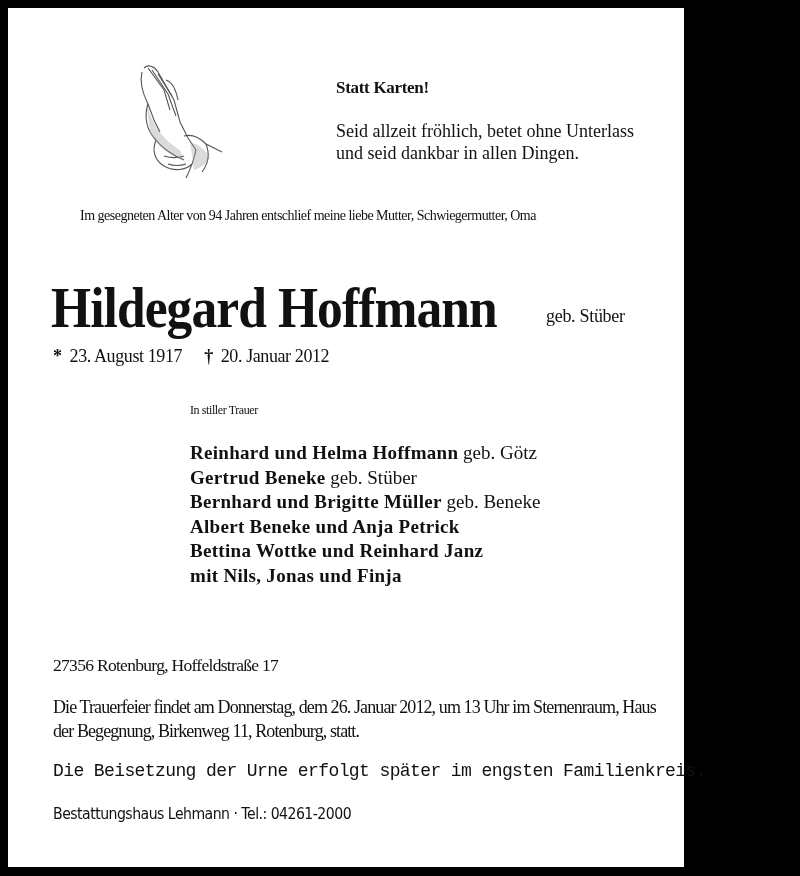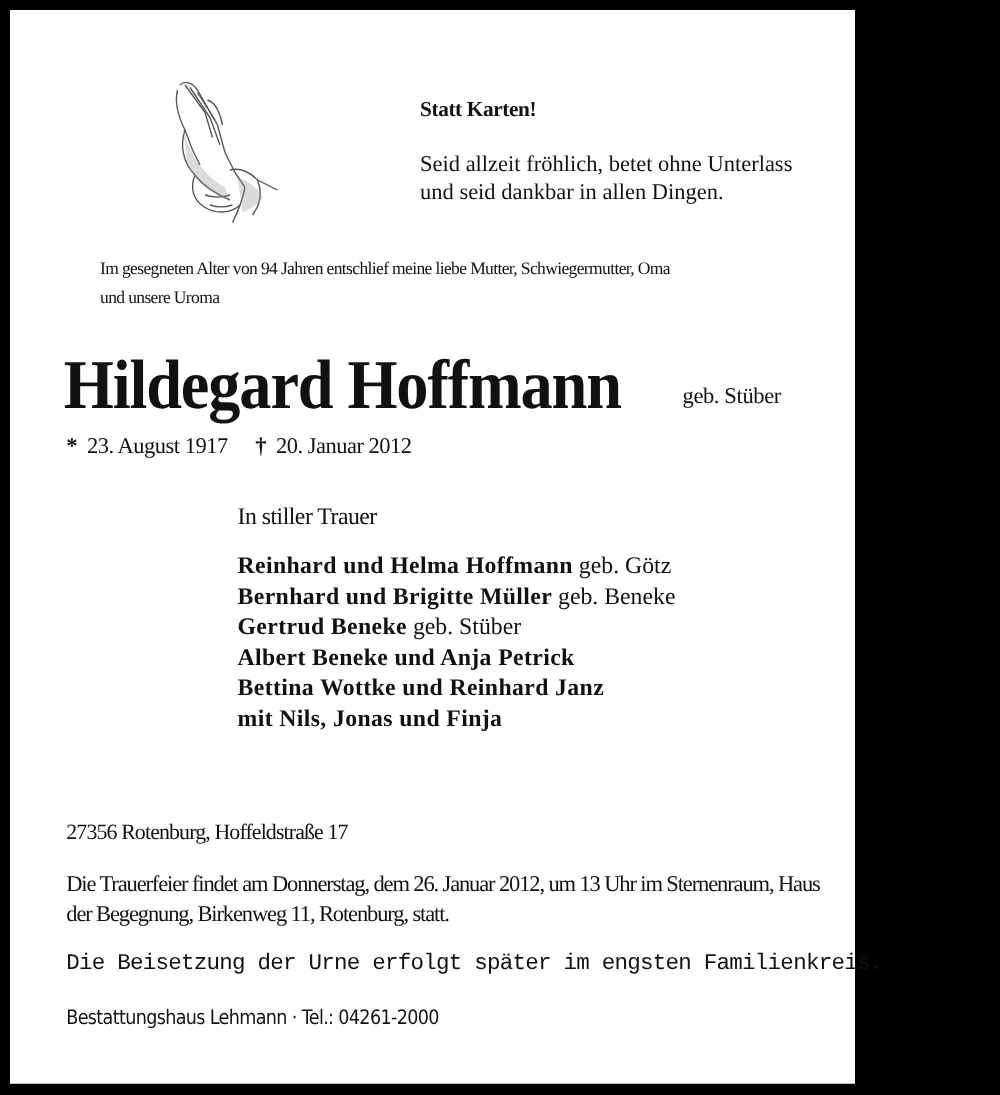--- a/index.html
+++ b/index.html
@@ -12,21 +12,21 @@
   .abs { position:absolute; white-space:nowrap; }
   .hands { position:absolute; left:126px; top:52px; width:96px; height:120px; }
   .statt { left:328px; top:70px; font-size:17px; font-weight:bold; letter-spacing:-0.3px; }
   .verse { left:328px; top:112px; font-size:18px; line-height:22px; }
   .intro { left:41px; top:196px; font-size:14px; line-height:23px; letter-spacing:-0.5px;margin-left:31px; }
   .name { left:43px; top:268px; font-size:56px; font-weight:bold; letter-spacing:-1px; line-height:64px; transform:scaleX(0.92); transform-origin:left; }
   .maiden { left:538px; top:298px; font-size:18px; letter-spacing:-0.3px; }
   .dates { left:45px; top:338px; font-size:18px; letter-spacing:-0.4px;text-align:center; }
   .dates .sym { font-weight:bold; margin-right:8px; }
   .dates .gap { display:inline-block; width:22px; }
-  .mourn-intro { left:182px; top:395px; font-size:19px; letter-spacing:-0.4px; }
+  .mourn-intro { left:182px; top:395px; font-size:12px; letter-spacing:-0.4px; }
   .mourners { left:182px; top:433px; font-size:19px; line-height:24.6px; }
   .mourners .line b { letter-spacing:0.3px; }
   .address { left:45px; top:647px; font-size:17.5px; letter-spacing:-0.7px;font-family:Liberation Serif, serif; }
   .ceremony { left:45px; top:687px; font-size:18px; line-height:24px; letter-spacing:-0.9px; }
   .urn { left:45px; top:753px; font-size:18px; letter-spacing:-0.6px;font-family:Liberation Mono, monospace; }
   .undertaker { left:45px; top:796px; font-size:16px; font-family:"DejaVu Sans", "Liberation Sans", sans-serif; letter-spacing:-0.6px; transform:scaleX(0.88); transform-origin:left; }
 </style>
 </head>
 <body>
 
@@ -55,36 +55,35 @@
   </svg>
 
   <div class="abs statt">Statt Karten!</div>
   <div class="abs verse">
     <div>Seid allzeit fröhlich, betet ohne Unterlass</div>
     <div>und seid dankbar in allen Dingen.</div>
   </div>
 
   <div class="abs intro">
     <div>Im gesegneten Alter von 94 Jahren entschlief meine liebe Mutter, Schwiegermutter, Oma</div>
-    <div>und unsere Uroma</div>
   </div>
 
   <div class="abs name">Hildegard Hoffmann</div>
   <div class="abs maiden">geb. Stüber</div>
 
   <div class="abs dates">
     <span class="sym">*</span><span>23. August 1917</span><span class="gap"></span><span class="sym">†</span><span>20. Januar 2012</span>
   </div>
 
   <div class="abs mourn-intro">In stiller Trauer</div>
 
   <div class="abs mourners">
     <div class="line"><b>Reinhard und Helma Hoffmann</b><span> geb. Götz</span></div>
+    <div class="line"><b>Gertrud Beneke</b><span> geb. Stüber</span></div>
     <div class="line"><b>Bernhard und Brigitte Müller</b><span> geb. Beneke</span></div>
-    <div class="line"><b>Gertrud Beneke</b><span> geb. Stüber</span></div>
     <div class="line"><b>Albert Beneke und Anja Petrick</b><span></span></div>
     <div class="line"><b>Bettina Wottke und Reinhard Janz</b><span></span></div>
     <div class="line"><b>mit Nils, Jonas und Finja</b><span></span></div>
   </div>
 
   <div class="abs address">27356 Rotenburg, Hoffeldstraße 17</div>
 
   <div class="abs ceremony">
     <div>Die Trauerfeier findet am Donnerstag, dem 26. Januar 2012, um 13 Uhr im Sternenraum, Haus</div>
     <div>der Begegnung, Birkenweg 11, Rotenburg, statt.</div>

